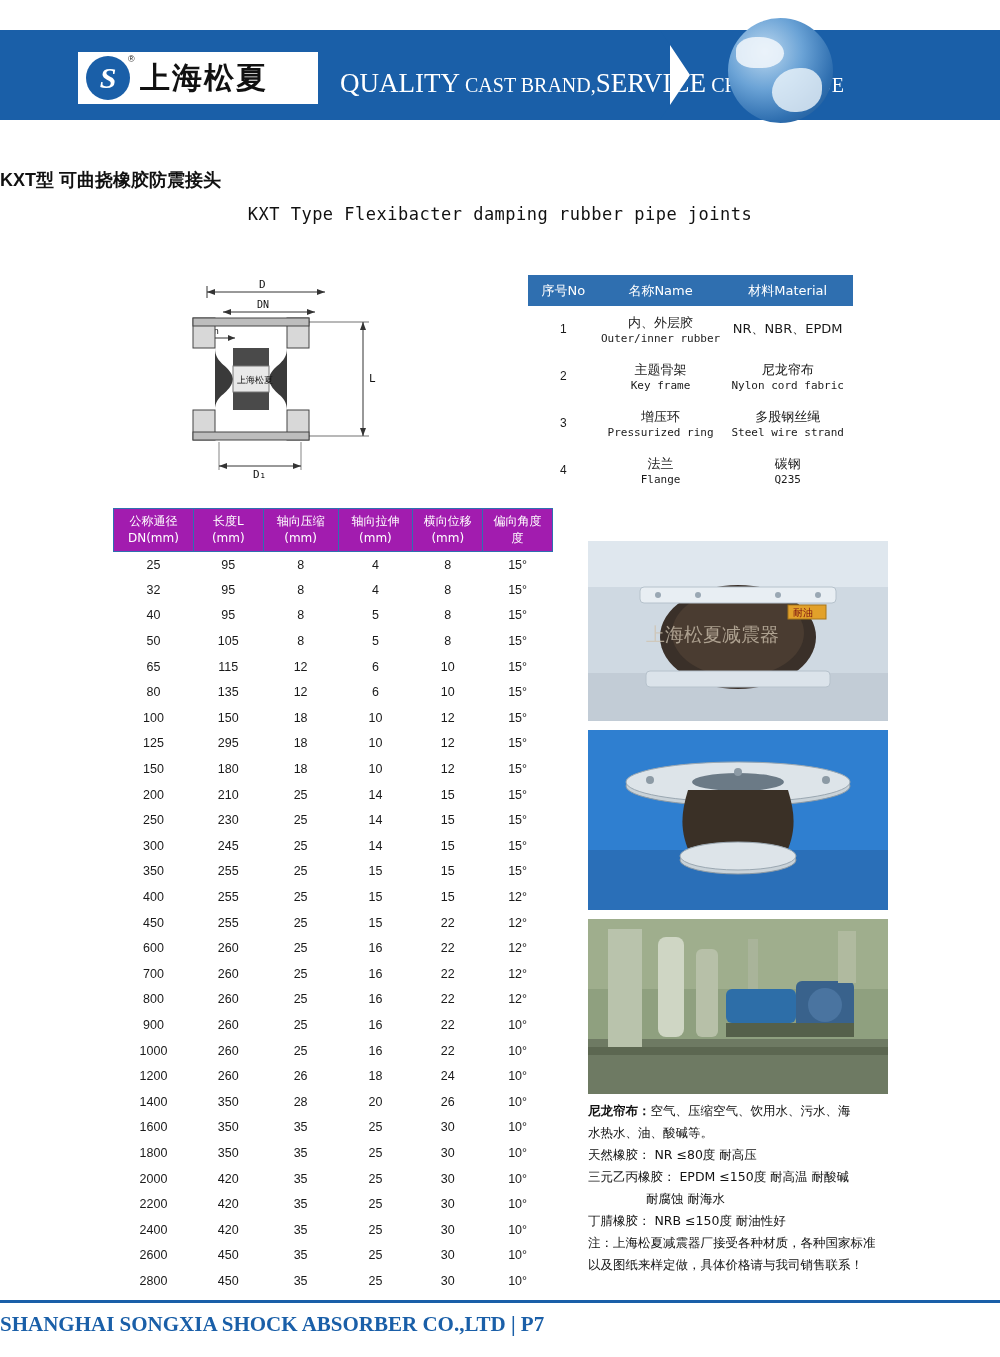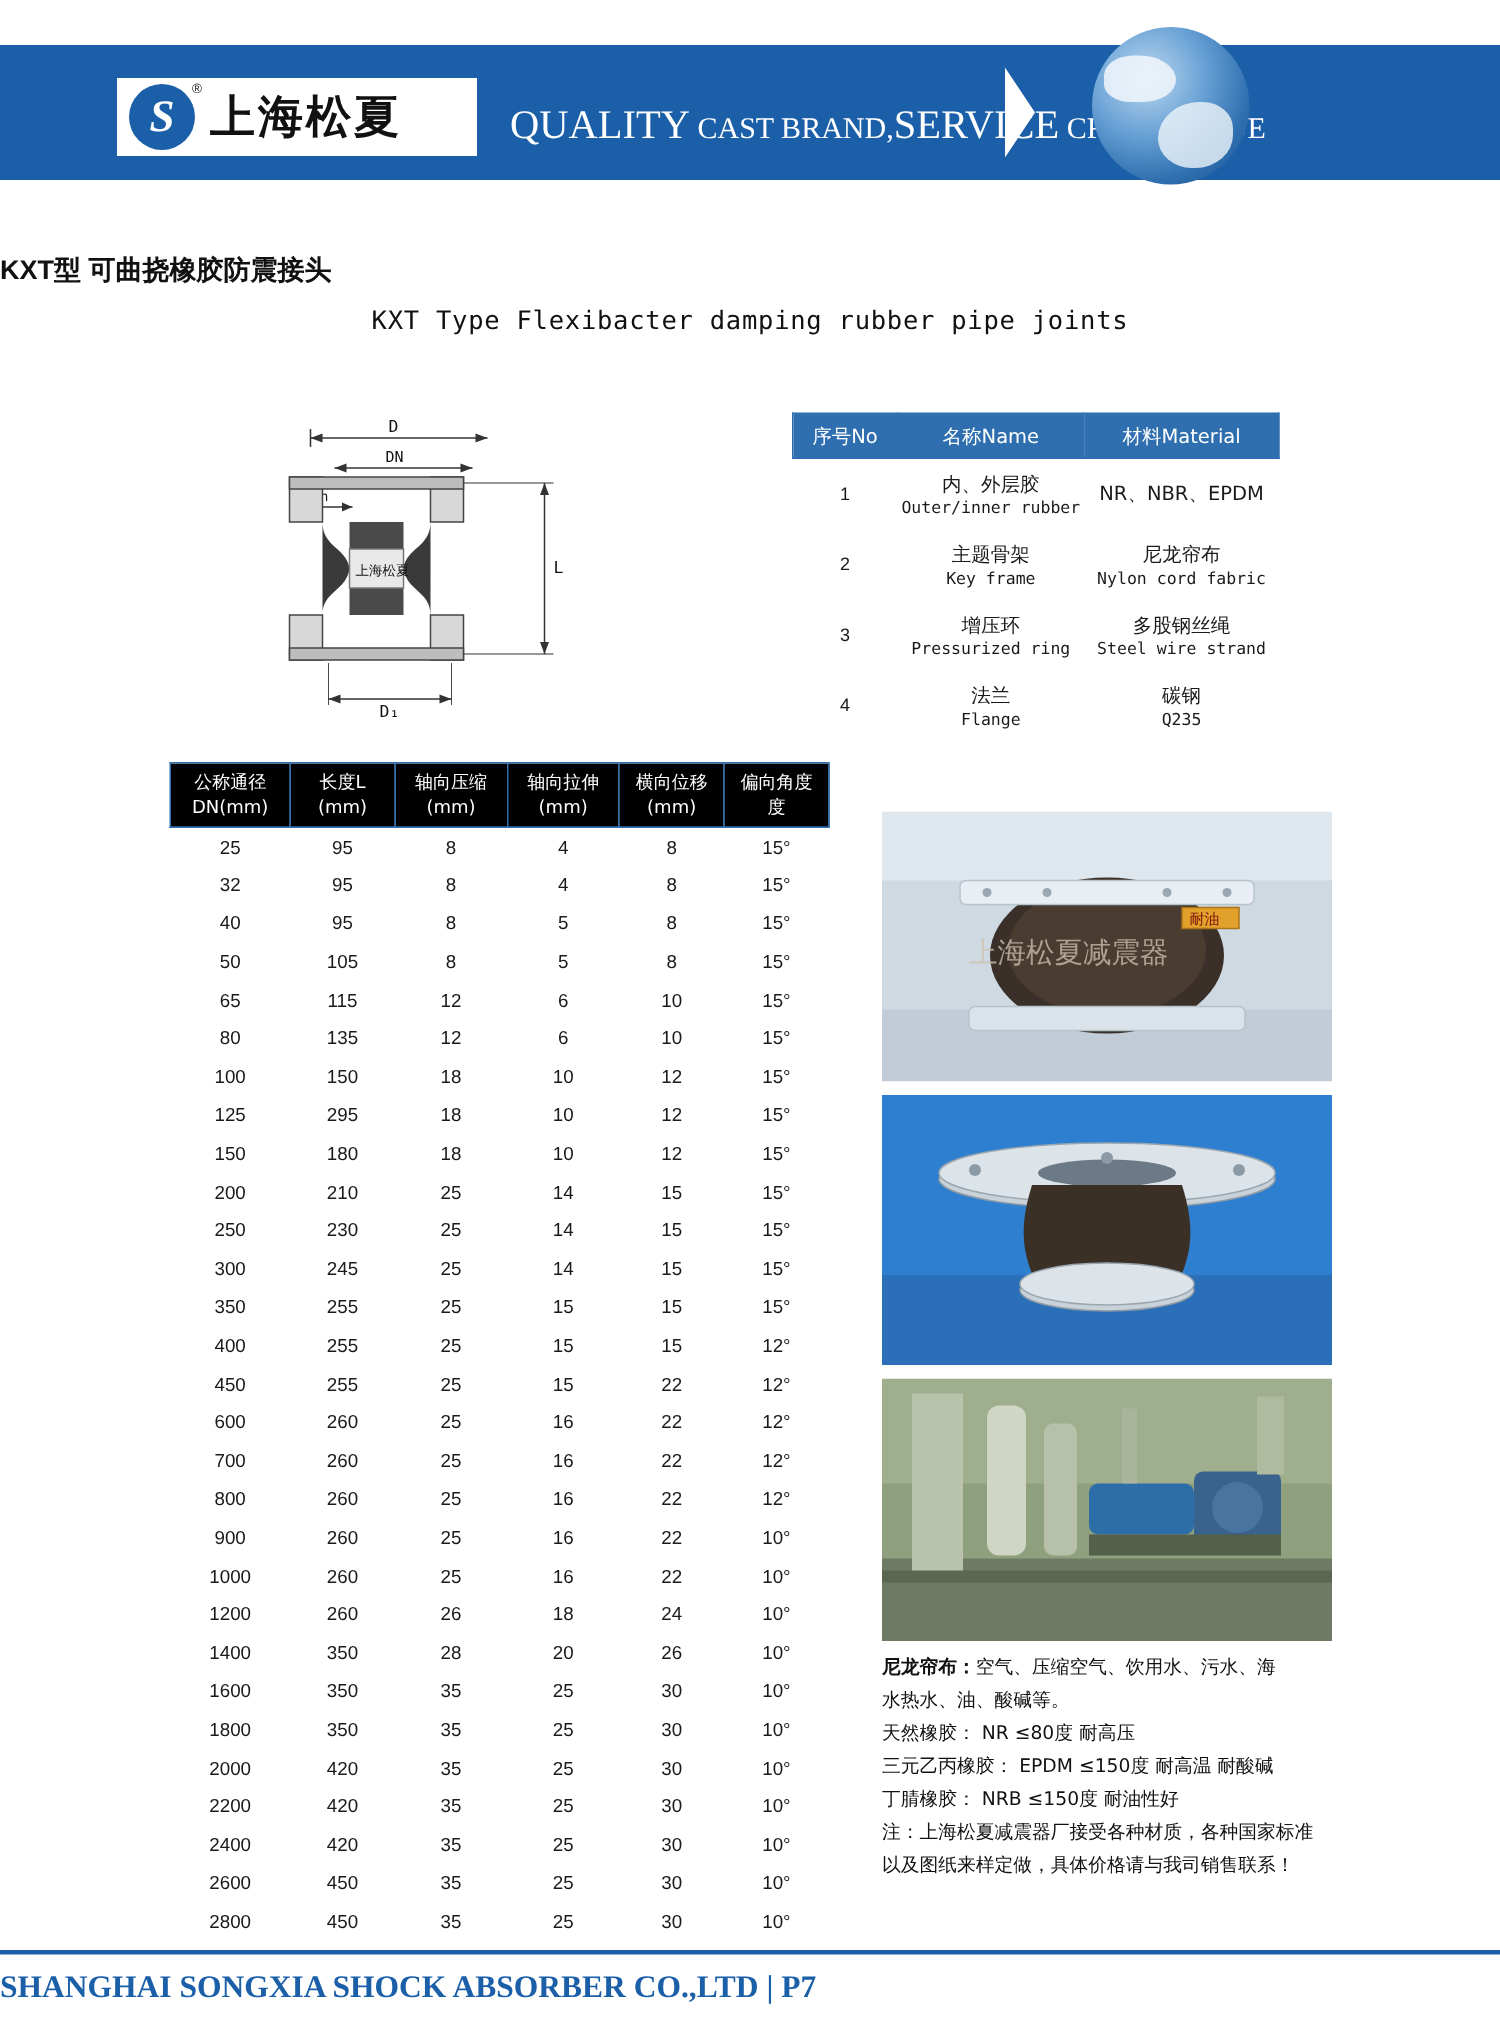--- a/index.html
+++ b/index.html
@@ -95,21 +95,21 @@
   .p-cn { font-size:13px; font-family:"DejaVu Sans", sans-serif; display:block; }
   .p-en { font-size:11px; font-family:"DejaVu Sans Mono", monospace; display:block; }
   .p-idx { font-size:12px; }
 
   
   .spec-table {
     position:absolute; left:113px; top:508px; width:440px;
     border-collapse:collapse;
   }
   .spec-table th {
-    background:#000000; color:#ffffff; font-weight:normal;
+    background:#a21caf; color:#ffffff; font-weight:normal;
     font-size:12px; font-family:"DejaVu Sans", sans-serif;
     padding:4px 2px; line-height:17px; border:1px solid #2f6fb0;
   }
   .spec-table td {
     text-align:center; font-size:12.5px; padding:2px 0; height:25.6px;
     color:#1a1a1a;
   }
 
   
   .photo { position:absolute; overflow:hidden; }
@@ -583,20 +583,21 @@
     <rect x="160" y="20" width="10" height="50" fill="#a9b49a"></rect>
     <rect x="250" y="12" width="18" height="52" fill="#b0ba9f"></rect>
   </svg>
 </div>
 
 <div class="notes">
   <div><b>尼龙帘布：</b><span>空气、压缩空气、饮用水、污水、海</span></div>
   <div>水热水、油、酸碱等。</div>
   <div>天然橡胶：  NR  ≤80度  耐高压</div>
   <div>三元乙丙橡胶：  EPDM  ≤150度  耐高温  耐酸碱</div>
+  <div class="indent">耐腐蚀  耐海水</div>
   <div>丁腈橡胶：  NRB  ≤150度  耐油性好</div>
   <div>注：上海松夏减震器厂接受各种材质，各种国家标准</div>
   <div>以及图纸来样定做，具体价格请与我司销售联系！</div>
 </div>
 
 <div class="footer-rule"></div>
 <div class="footer-text">
   <span>SHANGHAI SONGXIA SHOCK ABSORBER CO.,LTD</span>
   <span>|</span>
   <span class="page">P7</span>

